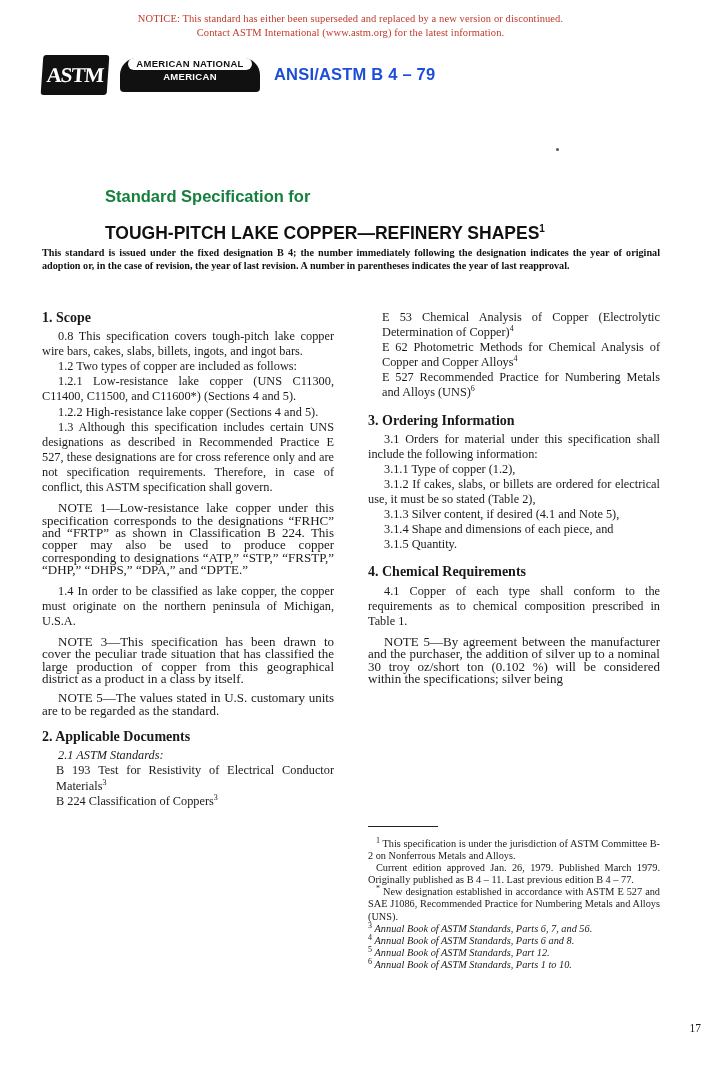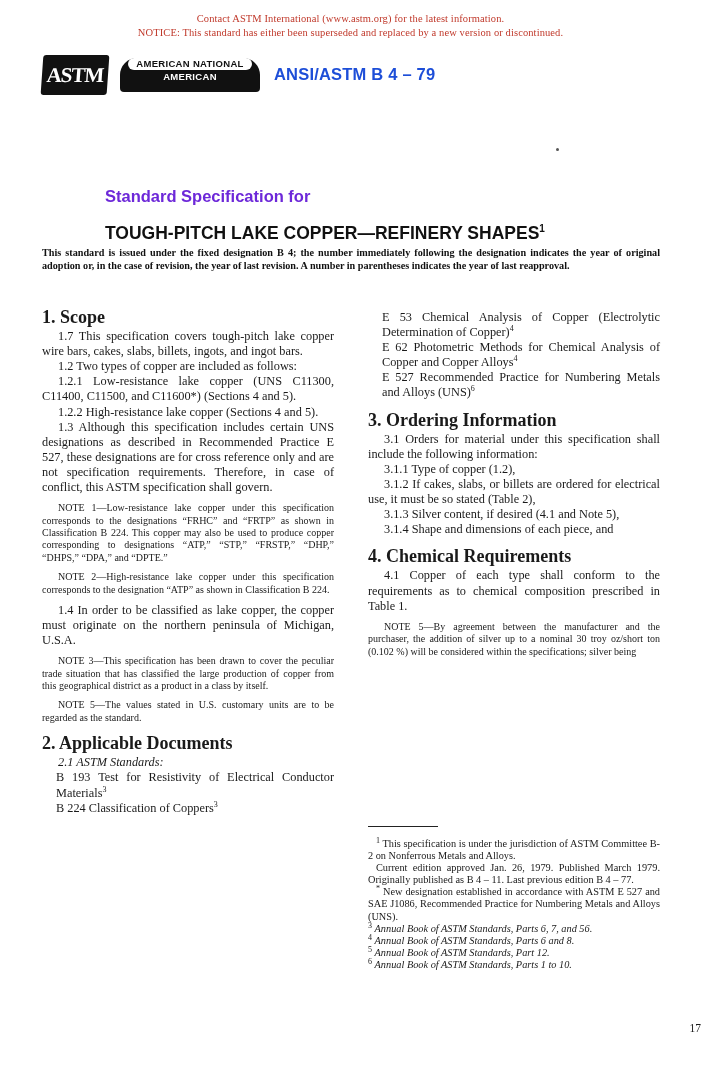--- a/index.html
+++ b/index.html
@@ -117,21 +117,21 @@
     position: absolute;
     top: 185px;
     left: 105px;
     width: 500px;
   }
   .title-line1 {
     font-family: "Liberation Sans", sans-serif;
     font-size: 16.5px;
     font-weight: bold;
     line-height: 22px;
-    color: #6d28d9;
+    color: #15803d;
   }
   .title-line2 {
     font-family: "Liberation Sans", sans-serif;
     font-size: 17.5px;
     font-weight: bold;
     line-height: 26px;
     color: #111;
     margin-top: 13px;
     white-space: nowrap;
   }
@@ -157,35 +157,35 @@
     width: 292px;
     font-size: 12.3px;
     line-height: 15.1px;
     text-align: justify;
   }
   .col-left { left: 42px; }
   .col-right { left: 368px; }
 
   h2.sec {
     font-family: "Liberation Serif", serif;
-    font-size: 18px;
+    font-size: 14px;
     font-weight: bold;
     margin: 12px 0 4px 0;
   }
   h2.sec.first { margin-top: 0; }
   p {
     margin: 0 0 0 0;
     text-indent: 16px;
   }
   p.hang {
     text-indent: 0;
     padding-left: 14px;
   }
   .note {
-    font-size: 10px;
+    font-size: 13px;
     line-height: 12.4px;
     text-align: justify;
     margin-top: 7px;
     text-indent: 16px;
   }
   .italic { font-style: italic; }
   sup { font-size: 8px; vertical-align: super; line-height: 0; }
   .spacer7 { height: 7px; }
 
   
@@ -216,22 +216,22 @@
     text-align: right;
     font-size: 11.5px;
   }
 </style>
 </head>
 <body>
 
 <div class="page">
 
   <div class="notice">
+    <div>NOTICE: This standard has either been superseded and replaced by a new version or discontinued.</div>
     <div>Contact ASTM International (www.astm.org) for the latest information.</div>
-    <div>NOTICE: This standard has either been superseded and replaced by a new version or discontinued.</div>
   </div>
 
   <div class="masthead">
     <div class="astm-logo">ASTM</div>
     <div class="ansi-badge">
       <span class="l1">AMERICAN NATIONAL</span>
       <span class="l2">AMERICAN</span>
     </div>
     <div class="designation">ANSI/ASTM B 4 – 79</div>
   </div>
@@ -239,47 +239,47 @@
 
   <div class="title-block">
     <div class="title-line1">Standard Specification for</div>
     <div class="title-line2"><span>TOUGH-PITCH LAKE COPPER—REFINERY SHAPES</span><sup>1</sup></div>
   </div>
 
   <div class="standard-note">This standard is issued under the fixed designation B 4; the number immediately following the designation indicates the year of original adoption or, in the case of revision, the year of last revision. A number in parentheses indicates the year of last reapproval.</div>
 
   <div class="col col-left">
     <h2 class="sec first">1. Scope</h2>
-    <p>1.7 This specification covers tough-pitch lake copper wire bars, cakes, slabs, billets, ingots, and ingot bars.</p>
+    <p>0.8 This specification covers tough-pitch lake copper wire bars, cakes, slabs, billets, ingots, and ingot bars.</p>
     <p>1.2 Two types of copper are included as follows:</p>
     <p>1.2.1 Low-resistance lake copper (UNS C11300, C11400, C11500, and C11600*) (Sections 4 and 5).</p>
     <p>1.2.2 High-resistance lake copper (Sections 4 and 5).</p>
     <p>1.3 Although this specification includes certain UNS designations as described in Recommended Practice E 527, these designations are for cross reference only and are not specification requirements. Therefore, in case of conflict, this ASTM specification shall govern.</p>
     <div class="note">NOTE 1—Low-resistance lake copper under this specification corresponds to the designations “FRHC” and “FRTP” as shown in Classification B 224. This copper may also be used to produce copper corresponding to designations “ATP,” “STP,” “FRSTP,” “DHP,” “DHPS,” “DPA,” and “DPTE.”</div>
-    <div class="note">NOTE 2—High-resistance lake copper under this specification corresponds to the designation “ATP” as shown in Classification B 224.</div>
     <div class="spacer7"></div>
     <p>1.4 In order to be classified as lake copper, the copper must originate on the northern peninsula of Michigan, U.S.A.</p>
     <div class="note">NOTE 3—This specification has been drawn to cover the peculiar trade situation that has classified the large production of copper from this geographical district as a product in a class by itself.</div>
     <div class="note">NOTE 5—The values stated in U.S. customary units are to be regarded as the standard.</div>
     <h2 class="sec">2. Applicable Documents</h2>
     <p class="italic">2.1 ASTM Standards:</p>
     <p class="hang"><span>B 193 Test for Resistivity of Electrical Conductor Materials</span><sup>3</sup></p>
     <p class="hang"><span>B 224 Classification of Coppers</span><sup>3</sup></p>
   </div>
 
   <div class="col col-right">
     <p class="hang"><span>E 53 Chemical Analysis of Copper (Electrolytic Determination of Copper)</span><sup>4</sup></p>
     <p class="hang"><span>E 62 Photometric Methods for Chemical Analysis of Copper and Copper Alloys</span><sup>4</sup></p>
     <p class="hang"><span>E 527 Recommended Practice for Numbering Metals and Alloys (UNS)</span><sup>6</sup></p>
     <h2 class="sec">3. Ordering Information</h2>
     <p>3.1 Orders for material under this specification shall include the following information:</p>
     <p>3.1.1 Type of copper (1.2),</p>
     <p>3.1.2 If cakes, slabs, or billets are ordered for electrical use, it must be so stated (Table 2),</p>
     <p>3.1.3 Silver content, if desired (4.1 and Note 5),</p>
     <p>3.1.4 Shape and dimensions of each piece, and</p>
+    <p>3.1.5 Quantity.</p>
     <h2 class="sec">4. Chemical Requirements</h2>
     <p>4.1 Copper of each type shall conform to the requirements as to chemical composition prescribed in Table 1.</p>
     <div class="note">NOTE 5—By agreement between the manufacturer and the purchaser, the addition of silver up to a nominal 30 troy oz/short ton (0.102 %) will be considered within the specifications; silver being</div>
   </div>
 
   <div class="fn-rule"></div>
 
   <div class="footnotes">
     <p><sup>1</sup> <span>This specification is under the jurisdiction of ASTM Committee B-2 on Nonferrous Metals and Alloys.</span></p>
     <p>Current edition approved Jan. 26, 1979. Published March 1979. Originally published as B 4 – 11. Last previous edition B 4 – 77.</p>

